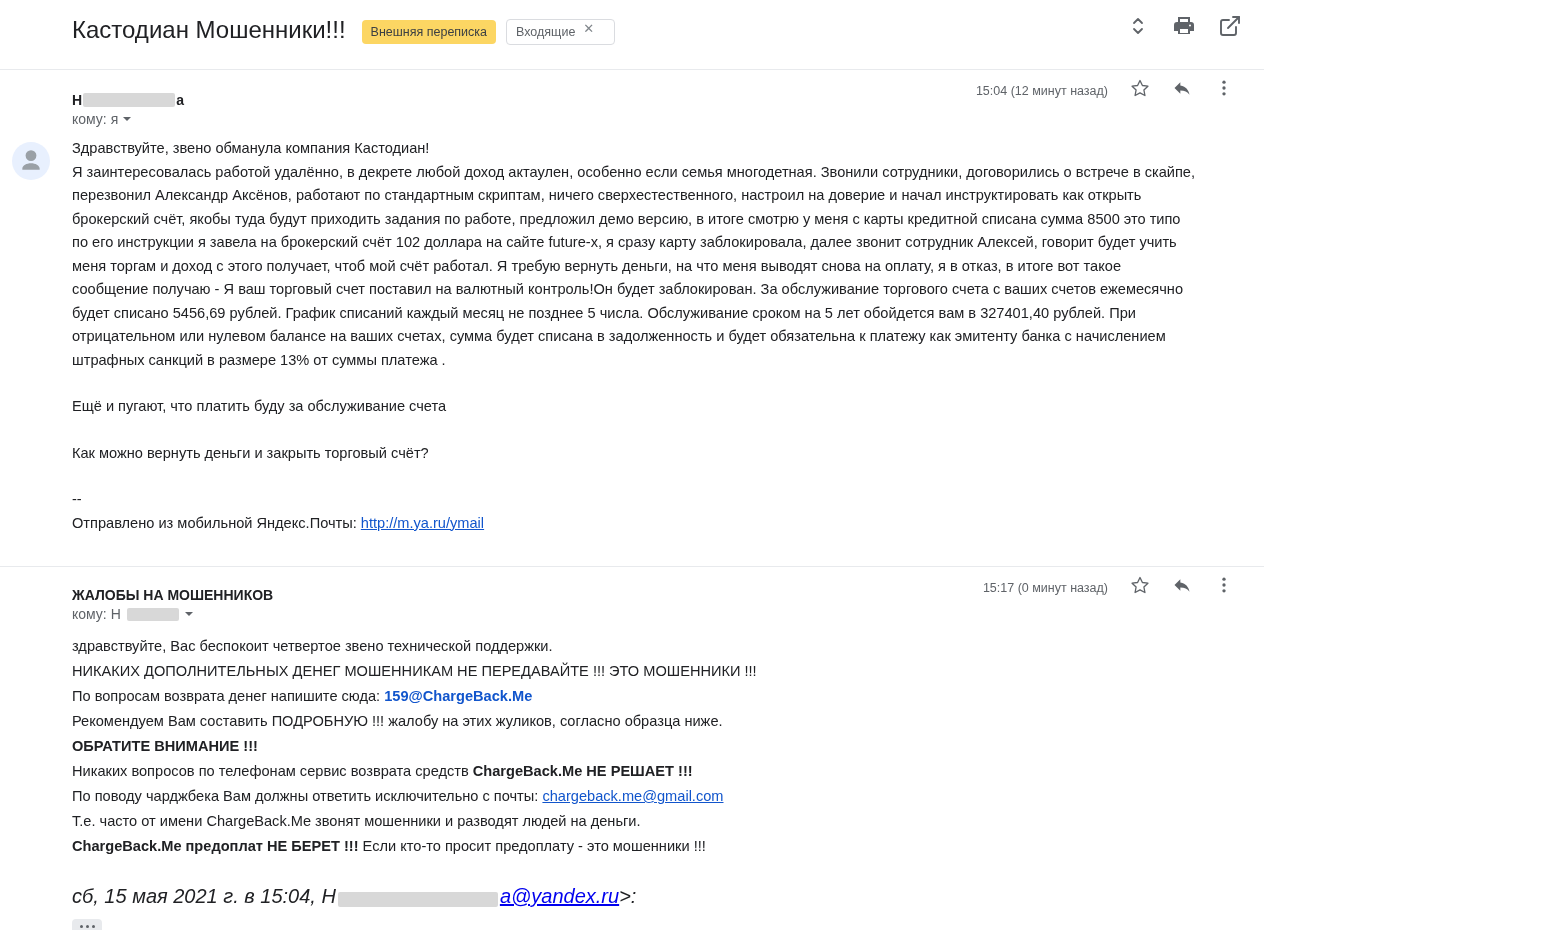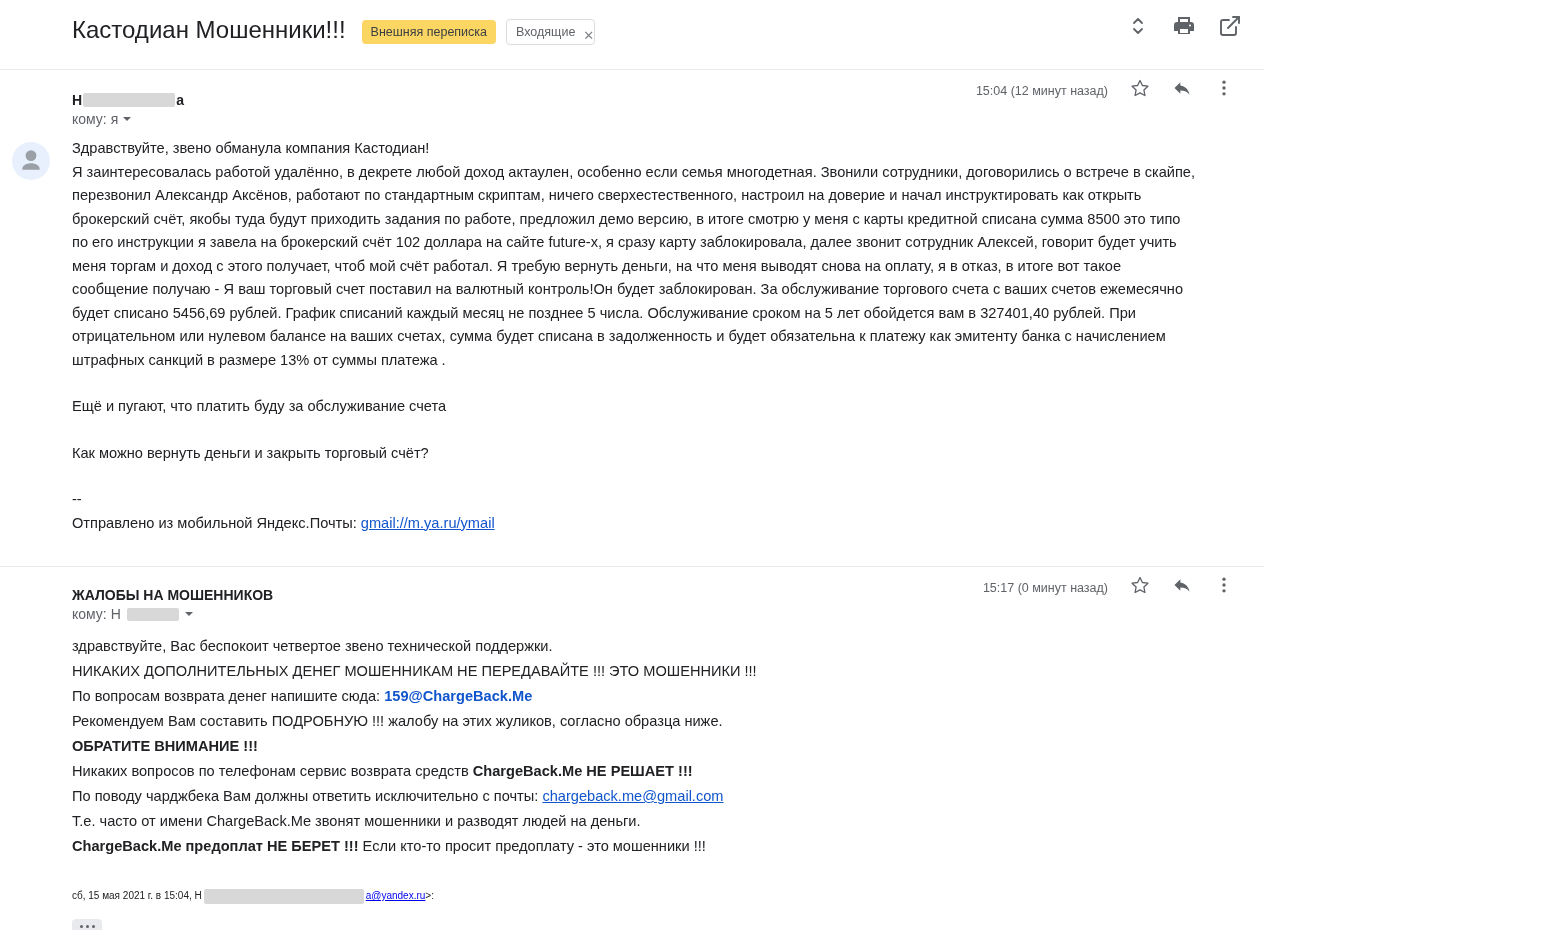--- a/index.html
+++ b/index.html
@@ -39,24 +39,24 @@
     align-self: center;
     margin-top: 4px;
   }
   .chip-inbox {
     margin-left: 10px;
     border: 1px solid #dadce0;
     border-radius: 4px;
     font-size: 12.5px;
     line-height: 20px;
     color: #5f6368;
-    padding: 2px 0 2px 9px;
+    padding: 2px 20px 2px 9px;
     background: #fff;
     display: inline-flex;
-    align-items: flex-end;
+    align-items: flex-start;
     gap: 8px;
     white-space: nowrap;
     align-self: center;
     margin-top: 4px;
   }
   .chip-inbox .x { color: #80868b; font-size: 13px; line-height: 13px; }
 
   .header-actions {
     position: absolute;
     right: 22px; top: 14px;
@@ -126,24 +126,24 @@
   a.link { color: #1155cc; text-decoration: underline; }
 
   
   .body2 { font-size: 14.6px; line-height: 25px; }
   .body2 .mail-blue { color: #1155cc; font-weight: bold; text-decoration: none; }
   .body2 .mail-u { color: #1155cc; text-decoration: underline; }
   .b { font-weight: bold; }
 
   .quote-line {
     padding: 26px 40px 0 72px;
-    font-size: 10px;
+    font-size: 20px;
     line-height: 22px;
     color: #202124;
-    display: flex; align-items: center; flex-wrap: nowrap;
+    display: flex; align-items: flex-end; flex-wrap: nowrap; font-style: italic;
   }
   .quote-line .redact-long {
     display: inline-block; height: 15px; width: 160px;
     background: #d8d8d8; border-radius: 2px; margin: 0 2px;
     vertical-align: middle;
   }
   .ellipsis-btn {
     margin: 12px 0 0 72px;
     background: #e8eaed;
     border-radius: 4px;
@@ -237,21 +237,21 @@
       <div>Здравствуйте, звено обманула компания Кастодиан!</div>
       <div>Я заинтересовалась работой удалённо, в декрете любой доход актаулен, особенно если семья многодетная. Звонили сотрудники, договорились о встрече в скайпе, перезвонил Александр Аксёнов, работают по стандартным скриптам, ничего сверхестественного, настроил на доверие и начал инструктировать как открыть брокерский счёт, якобы туда будут приходить задания по работе, предложил демо версию, в итоге смотрю у меня с карты кредитной списана сумма 8500 это типо по его инструкции я завела на брокерский счёт 102 доллара на сайте future-x, я сразу карту заблокировала, далее звонит сотрудник Алексей, говорит будет учить меня торгам и доход с этого получает, чтоб мой счёт работал. Я требую вернуть деньги, на что меня выводят снова на оплату, я в отказ, в итоге вот такое сообщение получаю  - Я ваш торговый счет поставил на валютный контроль!Он будет заблокирован. За обслуживание торгового счета с ваших счетов ежемесячно будет списано 5456,69 рублей. График списаний каждый месяц не позднее 5 числа. Обслуживание сроком на 5 лет обойдется вам в 327401,40 рублей. При отрицательном или нулевом балансе на ваших счетах, сумма будет списана в задолженность и будет обязательна к платежу как эмитенту банка с начислением штрафных санкций в размере 13% от суммы платежа .</div>
       <div class="gap"></div>
       <div>Ещё и пугают, что платить буду за обслуживание счета</div>
       <div class="gap"></div>
       <div>Как можно вернуть деньги и закрыть торговый счёт?</div>
       <div class="gap"></div>
       <div class="sig-dashes">--</div>
       <div class="sig-line">
         <span>Отправлено из мобильной Яндекс.Почты:</span>
-        <a class="link" href="#">gmail://m.ya.ru/ymail</a>
+        <a class="link" href="#">http://m.ya.ru/ymail</a>
       </div>
     </div>
   </div>
 
   <div class="msg-divider" style="margin-top:31px;"></div>
 
   <div class="message">
 
     <div class="msg-head" style="padding-top:20px;">
       <div class="sender-line">

